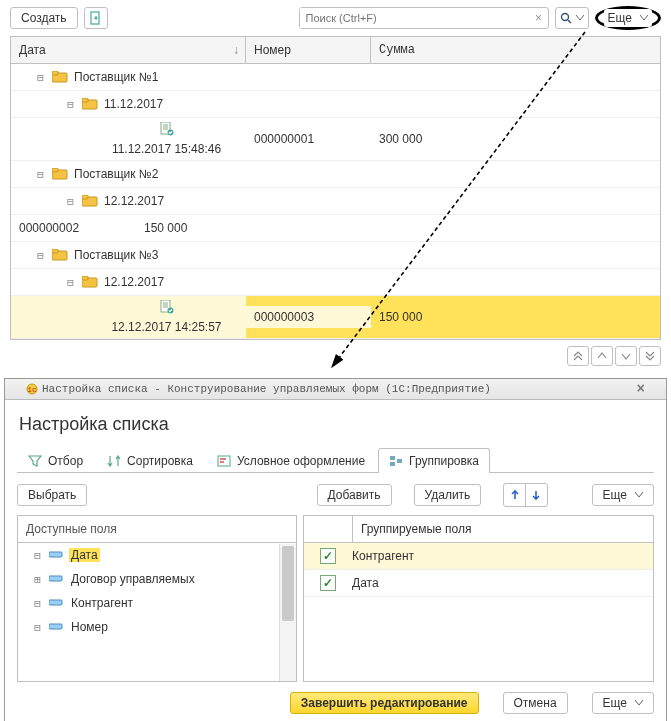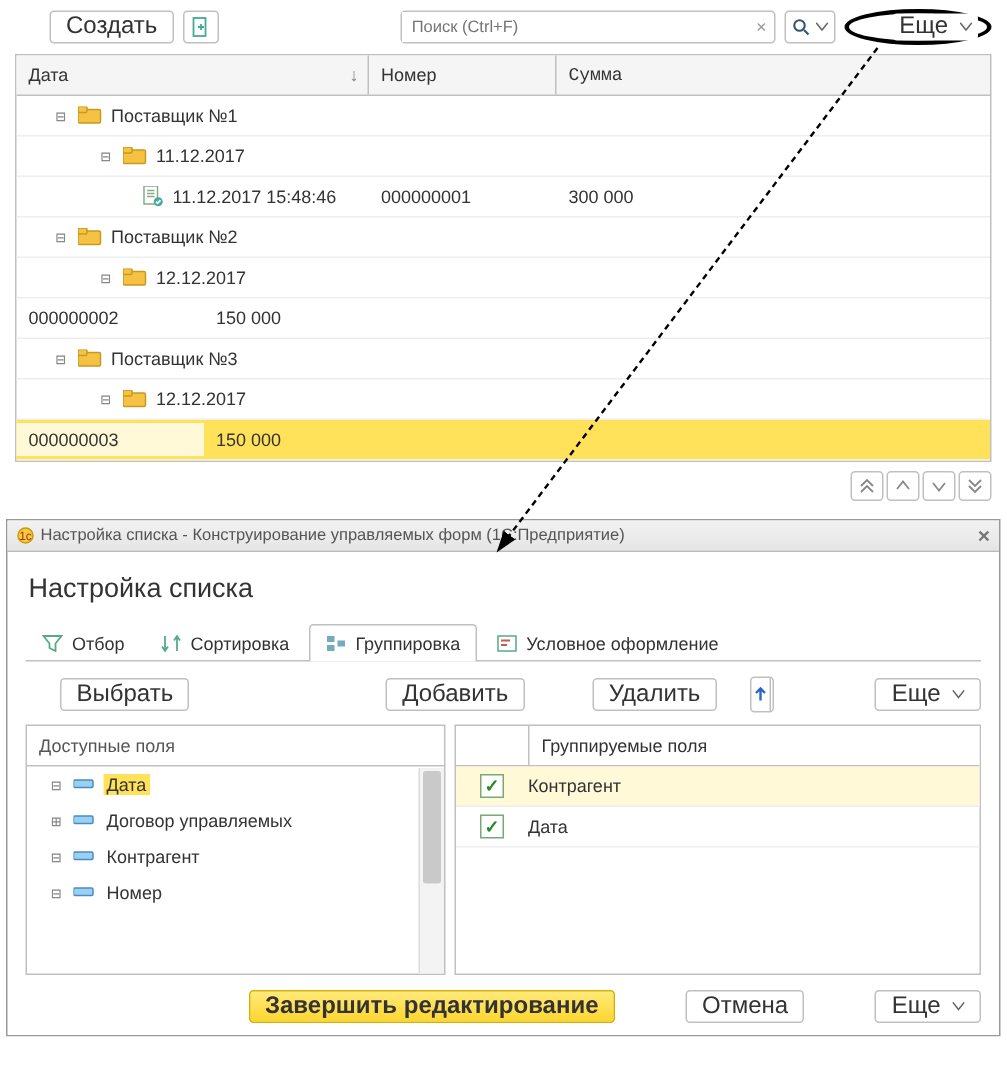--- a/index.html
+++ b/index.html
@@ -8,21 +8,21 @@
     --bg:#ffffff;
     --bg-panel:#f0f0f0;
     --bg-head:#f5f5f5;
     --yellow:#ffe15a;
     --yellow-light:#fff9d8;
     --link:#3b6ea5;
     --font:Arial,Helvetica,sans-serif;
   }
   html,body{margin:0;padding:0;background:#fff;font-family:var(--font);font-size:12px;color:#333;}
   .page{width:671px;margin:0 auto;position:relative;}
-  .btn{display:inline-flex;align-items:center;gap:4px;border:1px solid var(--border);background:#fff;border-radius:3px;padding:3px 10px;height:22px;box-sizing:border-box;cursor:pointer;font-size:16px;color:#333;margin-left:23px;}
+  .btn{display:inline-flex;align-items:center;gap:4px;border:1px solid var(--border);background:#fff;border-radius:3px;padding:3px 10px;height:22px;box-sizing:border-box;cursor:pointer;font-size:12px;color:#333;}
   .btn.yellow{background:linear-gradient(#ffe97a,#ffd62e);border-color:#d6b200;font-weight:bold;}
   .iconbtn{display:inline-flex;align-items:center;justify-content:center;border:1px solid var(--border);background:#fff;border-radius:3px;width:24px;height:22px;box-sizing:border-box;cursor:pointer;}
   .searchbox{display:inline-flex;align-items:center;border:1px solid var(--border);border-radius:3px;height:22px;box-sizing:border-box;width:250px;background:#fff;}
   .searchbox input{border:none;outline:none;flex:1;padding:0 6px;font-size:11px;color:#999;height:20px;}
   .searchbox .clear{width:18px;text-align:center;color:#999;cursor:pointer;}
   .toolbar{display:flex;align-items:center;gap:6px;padding:6px 10px;}
   .toolbar .spacer{flex:1;}
   .dd-caret{margin-left:4px;}
   svg{display:block;}
 
@@ -34,32 +34,32 @@
   .col-num{width:125px;}
   .col-sum{flex:1;text-align:left;font-family:Liberation Mono, monospace;}
   .sort-ico{position:absolute;right:6px;top:50%;transform:translateY(-50%);color:#888;}
   .row{display:flex;border-bottom:1px solid #eee;min-height:26px;align-items:center;}
   .row .cell{padding:4px 8px;box-sizing:border-box;}
   .row .c-date{width:235px;display:flex;align-items:center;gap:6px;}
   .row .c-num{width:125px;}
   .row .c-sum{flex:1;text-align:left;padding-right:16px;}
   .indent1{padding-left:24px !important;}
   .indent2{padding-left:54px !important;}
-  .indent3{padding-left:84px !important;}
+  .indent3{padding-left:84px !important;flex-direction:column;}
   .toggle{color:#888;width:11px;text-align:center;font-family:monospace;font-size:11px;}
   .row.highlight{background:var(--yellow);}
   .row.highlight .c-num, .row.highlight .c-date{background:var(--yellow-light);}
 
   
   .navcluster{display:flex;gap:2px;justify-content:flex-end;padding:6px 10px;}
   .navcluster .iconbtn{width:22px;height:20px;}
 
   
   .dialog{border:1px solid #999;margin:6px 4px 0 4px;box-shadow:0 0 0 1px rgba(0,0,0,0);}
-  .dialog .titlebar{display:flex;align-items:center;background:linear-gradient(#f2f2f2,#e5e5e5);border-bottom:1px solid #bbb;height:20px;padding:0 6px;font-size:11px;color:#555;}
+  .dialog .titlebar{display:flex;align-items:center;background:linear-gradient(#f2f2f2,#e5e5e5);border-bottom:1px solid #bbb;height:20px;padding:0 21px;font-size:11px;color:#555;font-family:Liberation Mono, monospace;}
   .titlebar .x{margin-left:auto;color:#777;cursor:pointer;font-size:14px;font-weight:bold;}
   .dialog .body{padding:10px 12px 8px 12px;}
   .dlg-title{font-size:18px;color:#333;margin:4px 0 12px 2px;}
 
   .tabs{display:flex;border-bottom:1px solid var(--border);}
   .tab{display:flex;align-items:center;gap:6px;padding:5px 10px;border:1px solid transparent;border-bottom:none;margin-right:2px;cursor:pointer;position:relative;top:1px;background:transparent;}
   .tab.active{border-color:var(--border);background:#fff;border-top-left-radius:3px;border-top-right-radius:3px;}
 
   .tabcontent{border:0;padding:10px 0 0 0;}
   .splitpane{display:flex;gap:6px;}
@@ -221,20 +221,29 @@
             <svg width="16" height="12">
               <rect x="0" y="2" width="15" height="9" rx="1" fill="#f6c244" stroke="#c59a1f"></rect>
               <rect x="0" y="0" width="6" height="4" rx="1" fill="#f6c244" stroke="#c59a1f"></rect>
             </svg>
             <span>12.12.2017</span>
           </div>
           <div class="cell c-num"></div>
           <div class="cell c-sum"></div>
         </div>
         <div class="row highlight">
+          <div class="cell c-date indent3">
+            <svg width="14" height="14">
+              <rect x="1" y="0" width="9" height="12" fill="#fff" stroke="#8a8"></rect>
+              <path d="M3 3h5M3 5h5M3 7h5" stroke="#8a8" stroke-width="1"></path>
+              <circle cx="10.5" cy="10.5" r="3" fill="#4a9"></circle>
+              <path d="M9 10.5l1 1 2-2" stroke="#fff" stroke-width="1.2" fill="none"></path>
+            </svg>
+            <span>12.12.2017 14:25:57</span>
+          </div>
           <div class="cell c-num">000000003</div>
           <div class="cell c-sum">150 000</div>
         </div>
       </div>
 </div>
 
 <div class="navcluster">
   <span class="iconbtn">
         <svg width="10" height="10">
           <path d="M1 5 L5 1 L9 5 M1 9 L5 5 L9 9" fill="none" stroke="#888" stroke-width="1.2"></path>
@@ -284,34 +293,34 @@
               <path d="M1 1h12l-4 5v5l-4-2V6z" fill="none" stroke="#5a8" stroke-width="1.2"></path>
             </svg>
         <span>Отбор</span>
       </div>
       <div class="tab">
         <svg width="14" height="12">
               <path d="M3 1v10M1 8l2 3 2-3M11 11V1M9 4l2-3 2 3" fill="none" stroke="#5a8" stroke-width="1.2"></path>
             </svg>
         <span>Сортировка</span>
       </div>
+      <div class="tab">
+        <svg width="14" height="12">
+              <rect x="1" y="1" width="12" height="10" fill="none" stroke="#5a8"></rect>
+              <path d="M3 4h6M3 7h4" stroke="#c55" stroke-width="1.4"></path>
+            </svg>
+        <span>Условное оформление</span>
+      </div>
       <div class="tab active">
         <svg width="14" height="12">
               <rect x="1" y="1" width="5" height="4" fill="#7ab"></rect>
               <rect x="1" y="7" width="5" height="4" fill="#7ab"></rect>
               <rect x="8" y="4" width="5" height="4" fill="#7ab"></rect>
             </svg>
         <span>Группировка</span>
-      </div>
-      <div class="tab">
-        <svg width="14" height="12">
-              <rect x="1" y="1" width="12" height="10" fill="none" stroke="#5a8"></rect>
-              <path d="M3 4h6M3 7h4" stroke="#c55" stroke-width="1.4"></path>
-            </svg>
-        <span>Условное оформление</span>
       </div>
     </div>
 
     <div class="tabcontent">
       <div class="subtoolbar">
         <button class="btn">Выбрать</button>
         <span style="width:215px"></span>
         <button class="btn">Добавить</button>
         <button class="btn">Удалить</button>
         <div class="iconpair">

